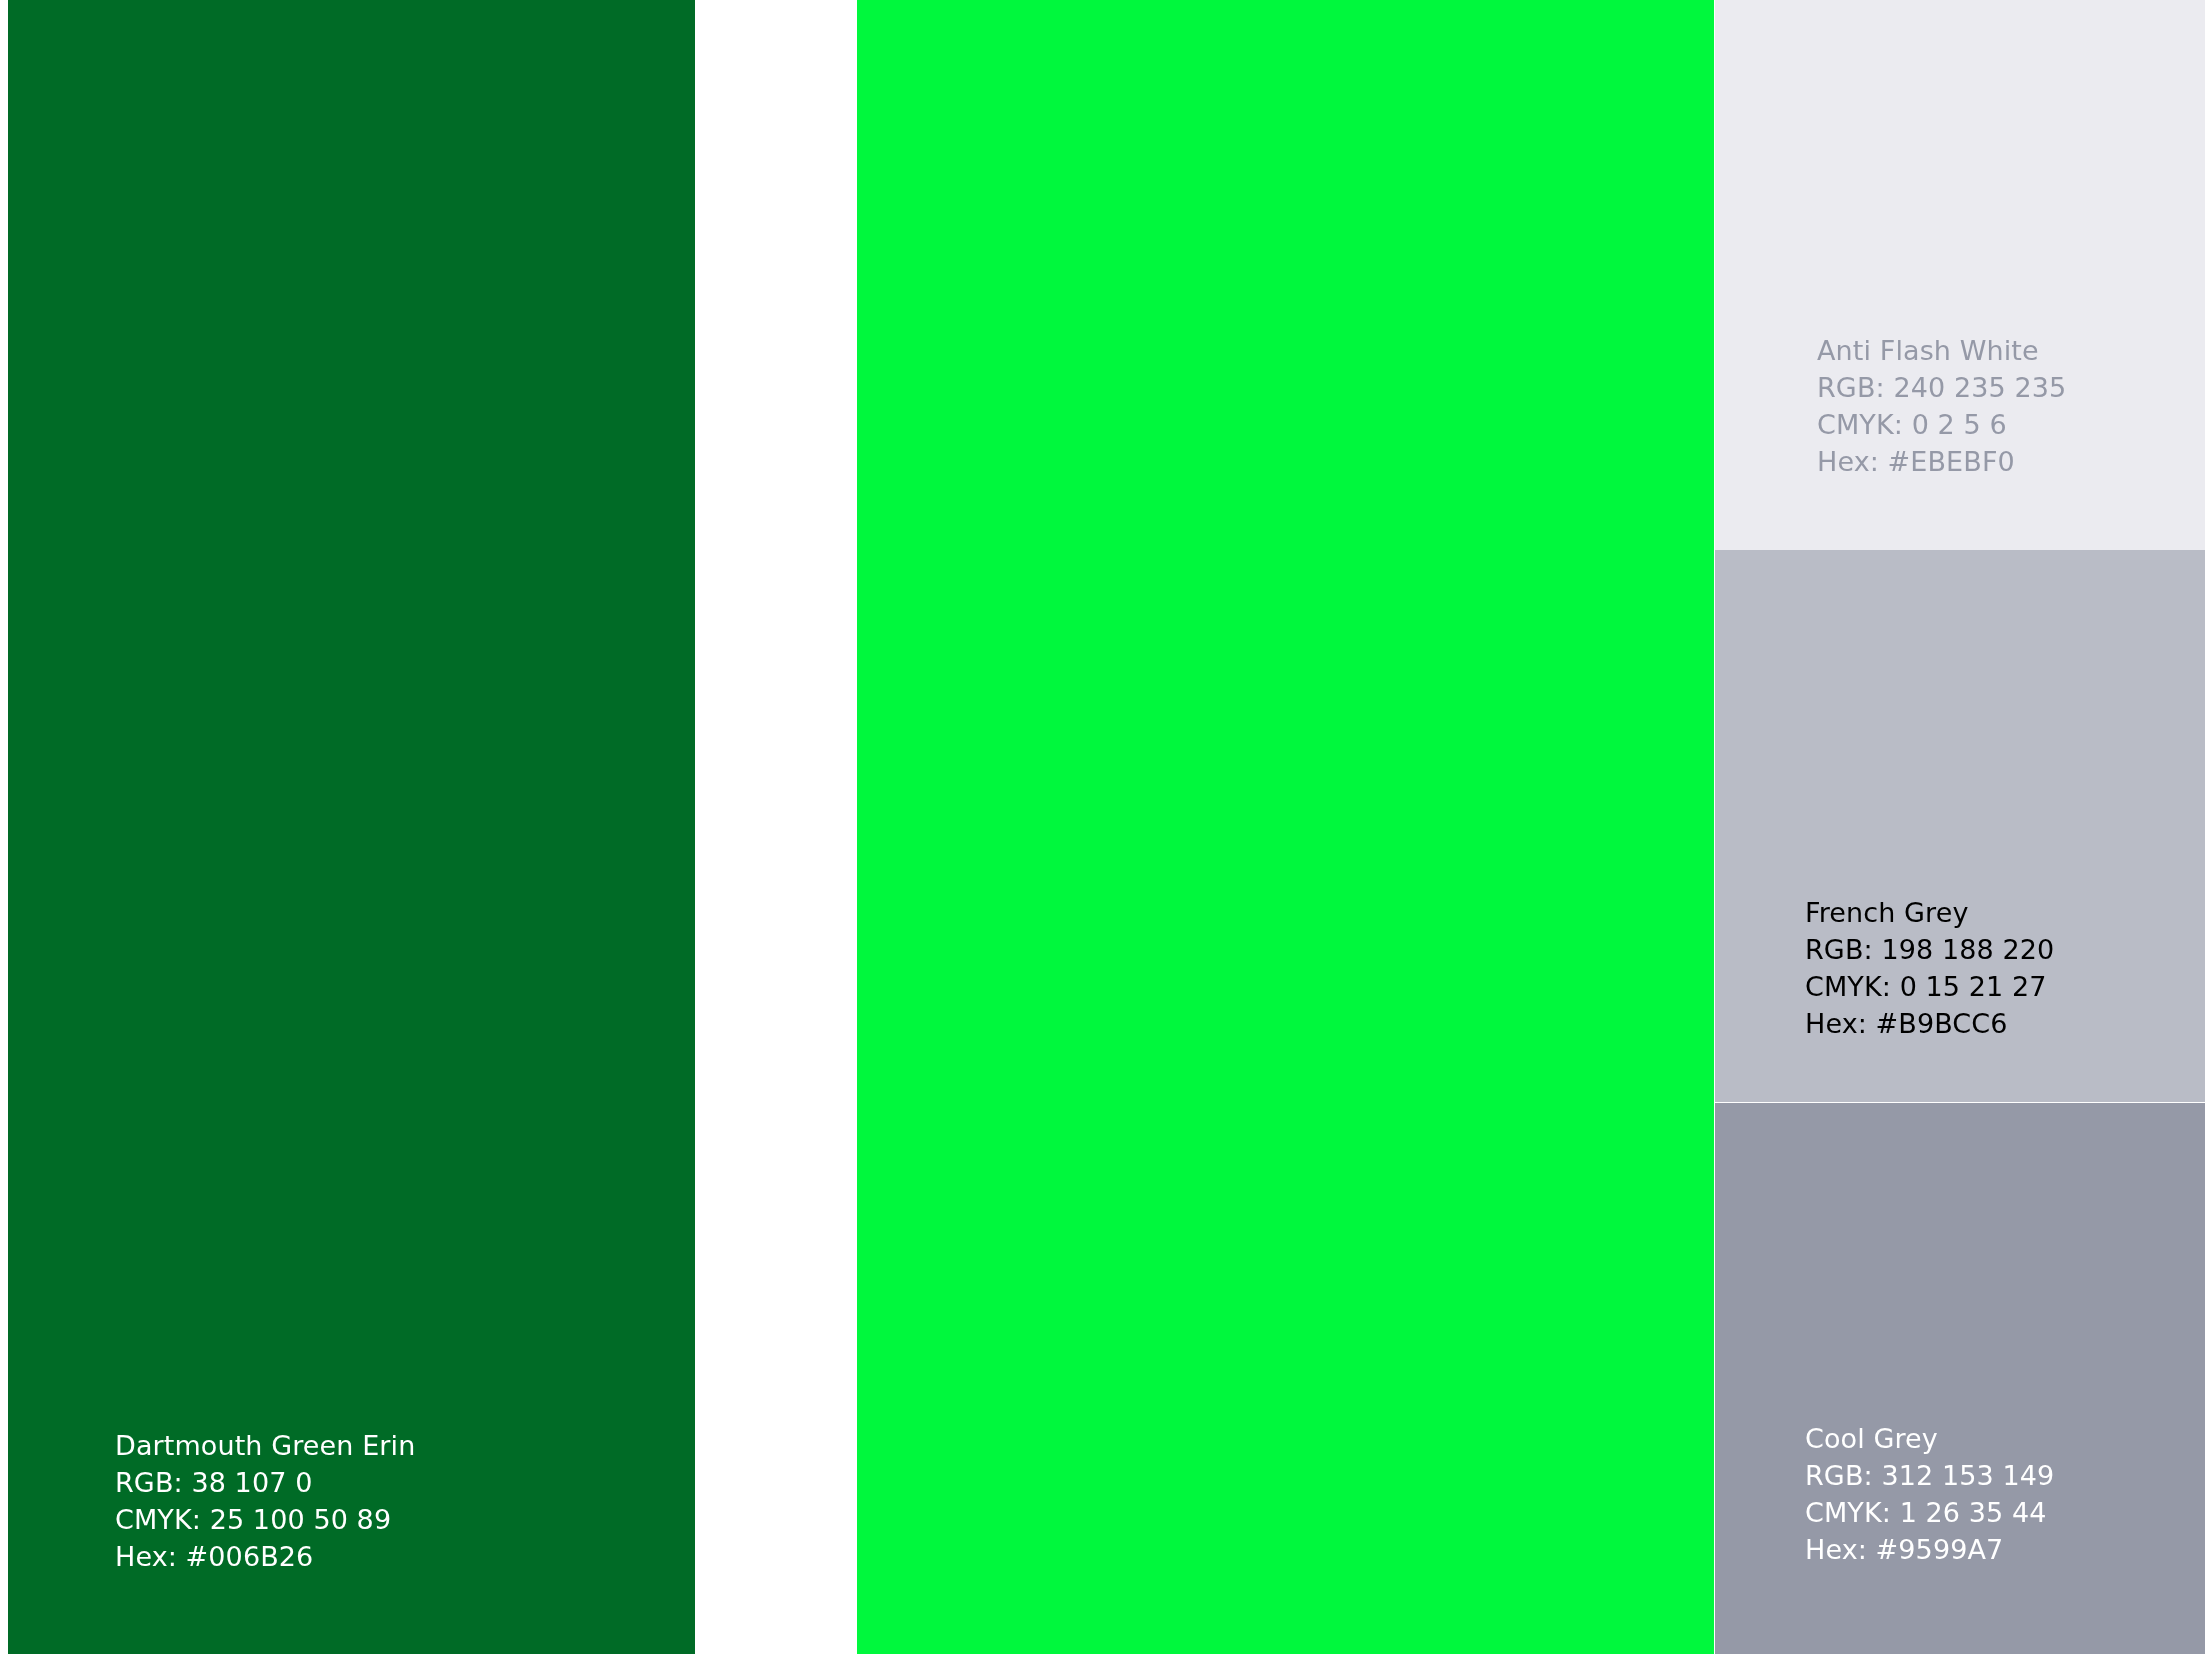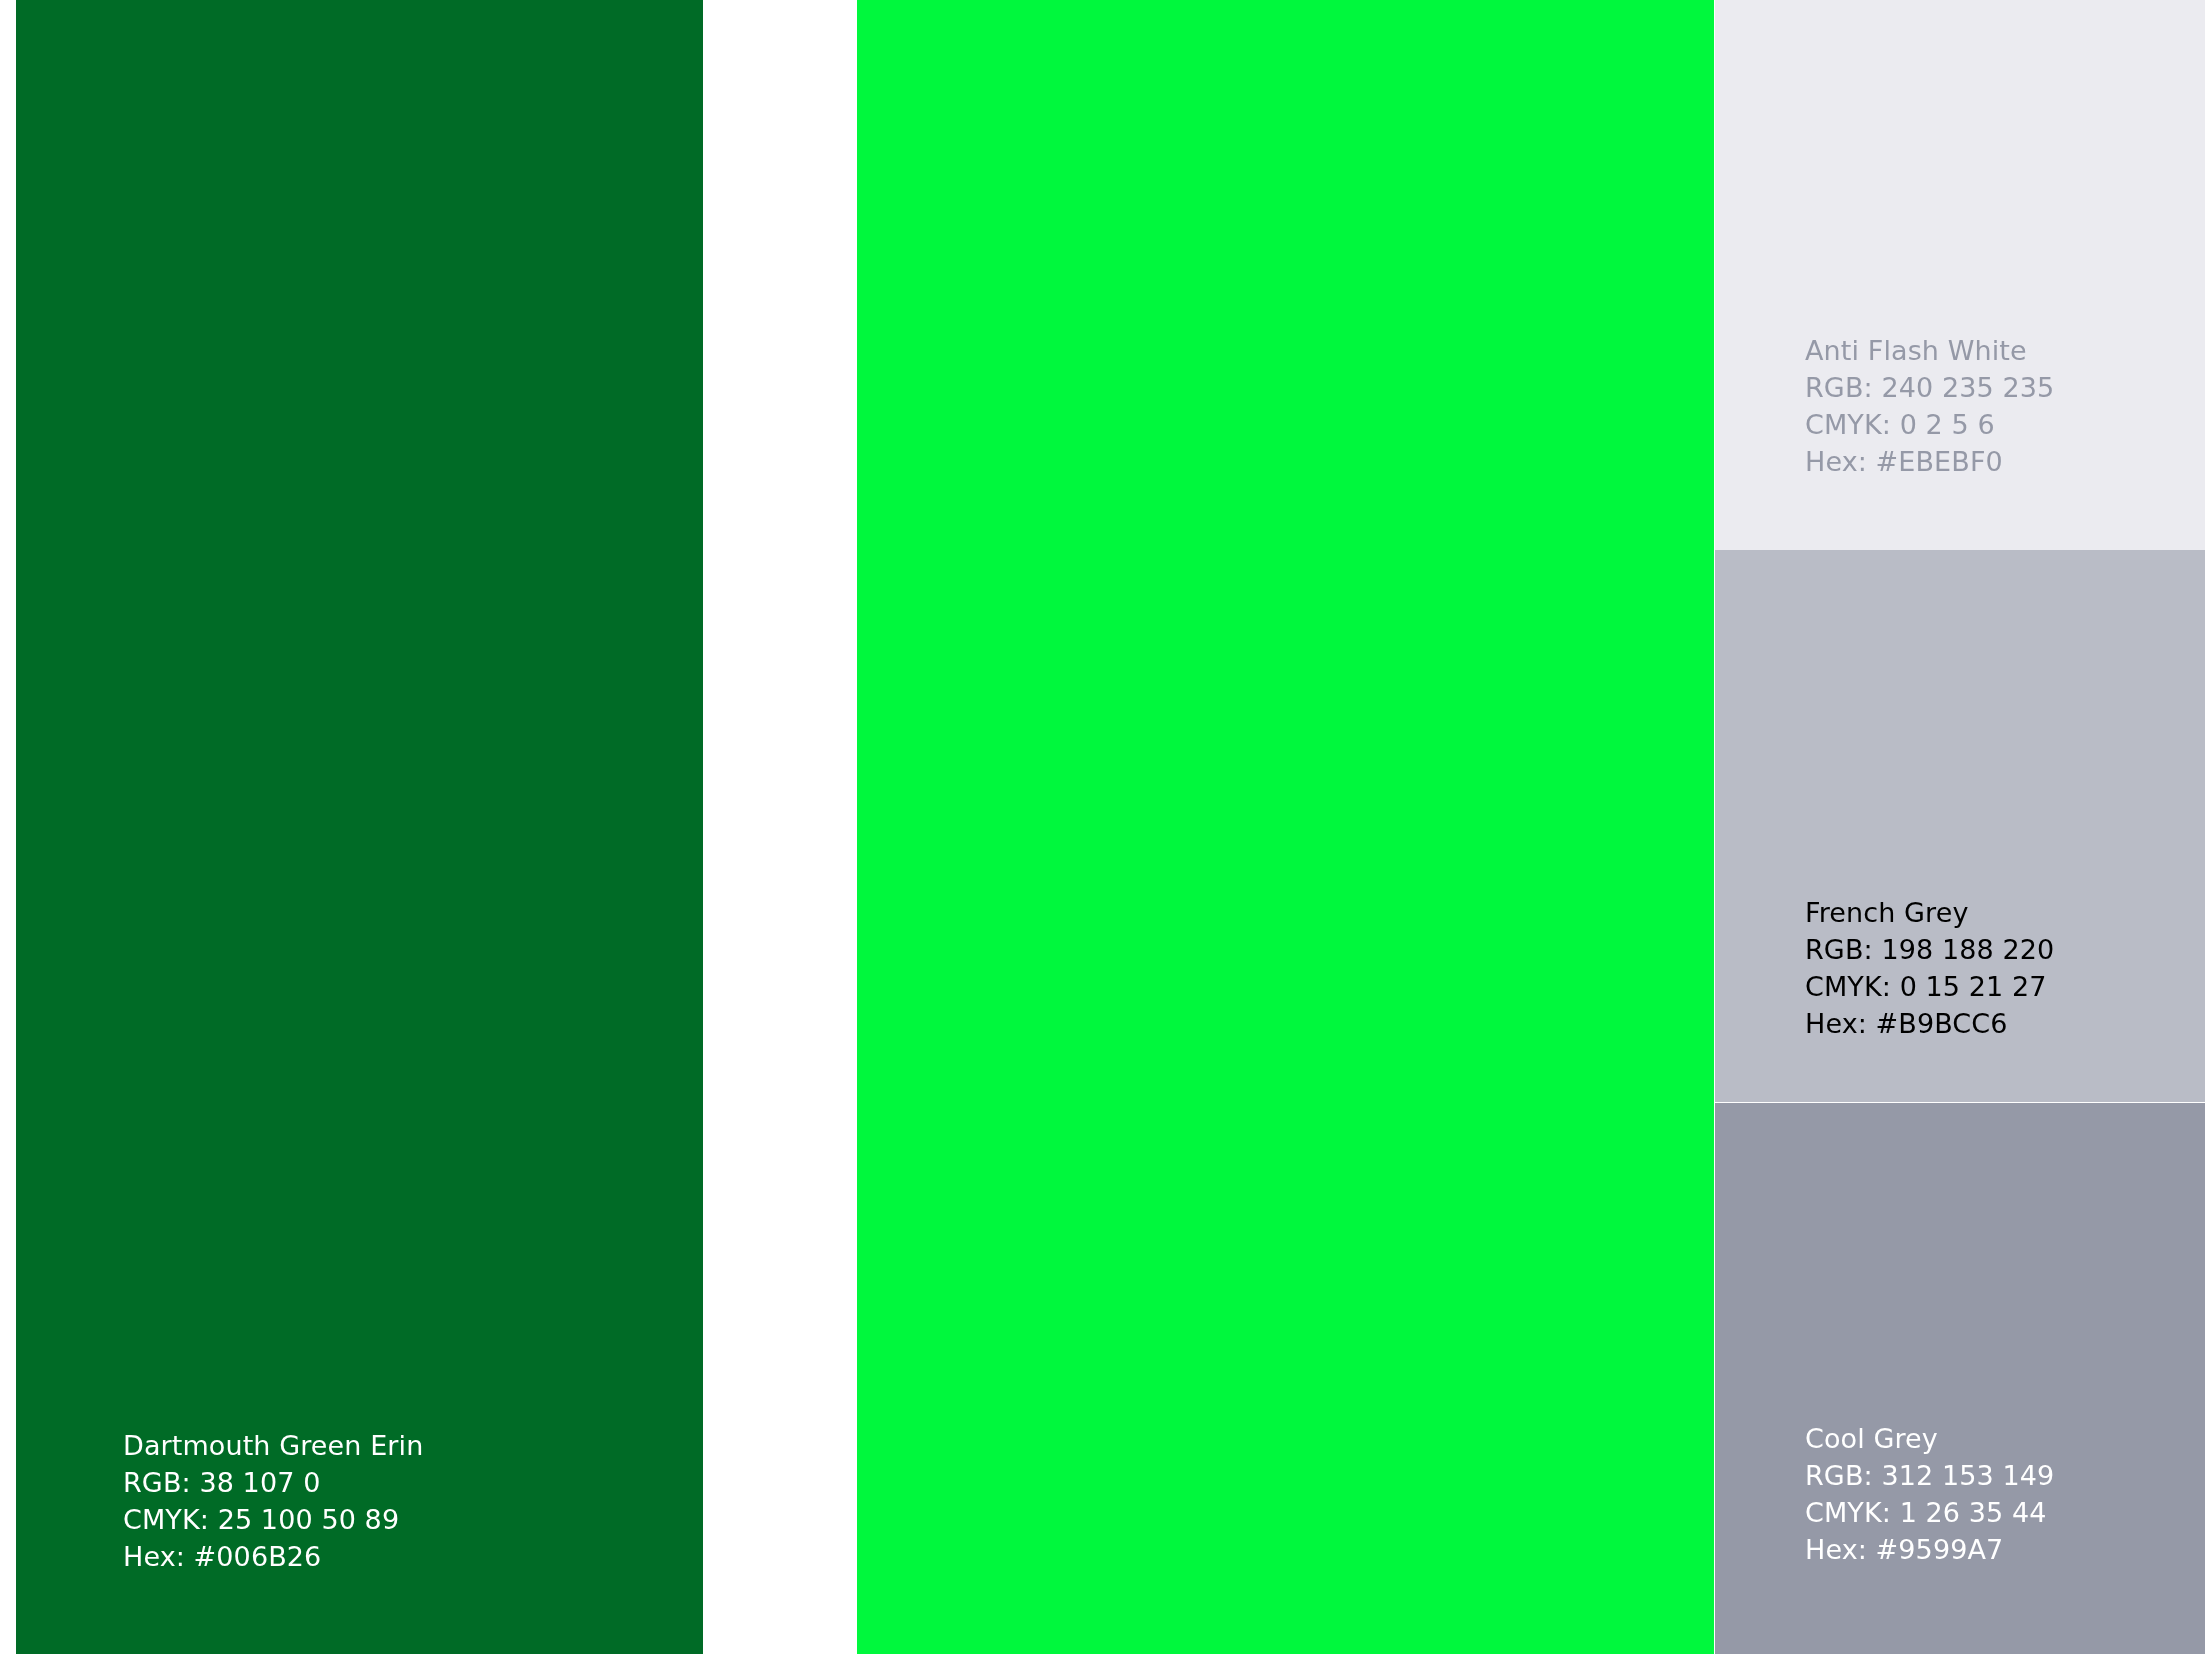--- a/index.html
+++ b/index.html
@@ -17,21 +17,21 @@
     height: 1654px;
     overflow: hidden;
   }
   .swatch {
     position: absolute;
     box-sizing: border-box;
     overflow: hidden;
   }
   
   .swatch-dartmouth {
-    left: 16px;
+    left: 8px;
     top: 0;
     width: 687px;
     height: 1654px;
   }
   
   .swatch-erin {
     left: 857px;
     top: 0;
     width: 857px;
     height: 1654px;
@@ -91,21 +91,21 @@
       <span class="line">CMYK: 25 100 50 89</span>
       <span class="line">Hex: #006B26</span>
     </div>
   </div>
 
   <div class="swatch swatch-erin" style="background-color: rgb(0, 248, 61);">
     
   </div>
 
   <div class="swatch swatch-antiflash" style="background-color: rgb(235, 235, 240);">
-    <div class="info" style="color: rgb(149, 153, 167);">
+    <div class="info" style="color: rgb(149, 153, 167); margin-left: 12px;">
       <span class="line">Anti Flash White</span>
       <span class="line">RGB: 240 235 235</span>
       <span class="line">CMYK: 0 2 5 6</span>
       <span class="line">Hex: #EBEBF0</span>
     </div>
   </div>
 
   <div class="swatch swatch-frenchgrey" style="background-color: rgb(185, 188, 198);">
     <div class="info" style="color: #000000;">
       <span class="line">French Grey</span>

